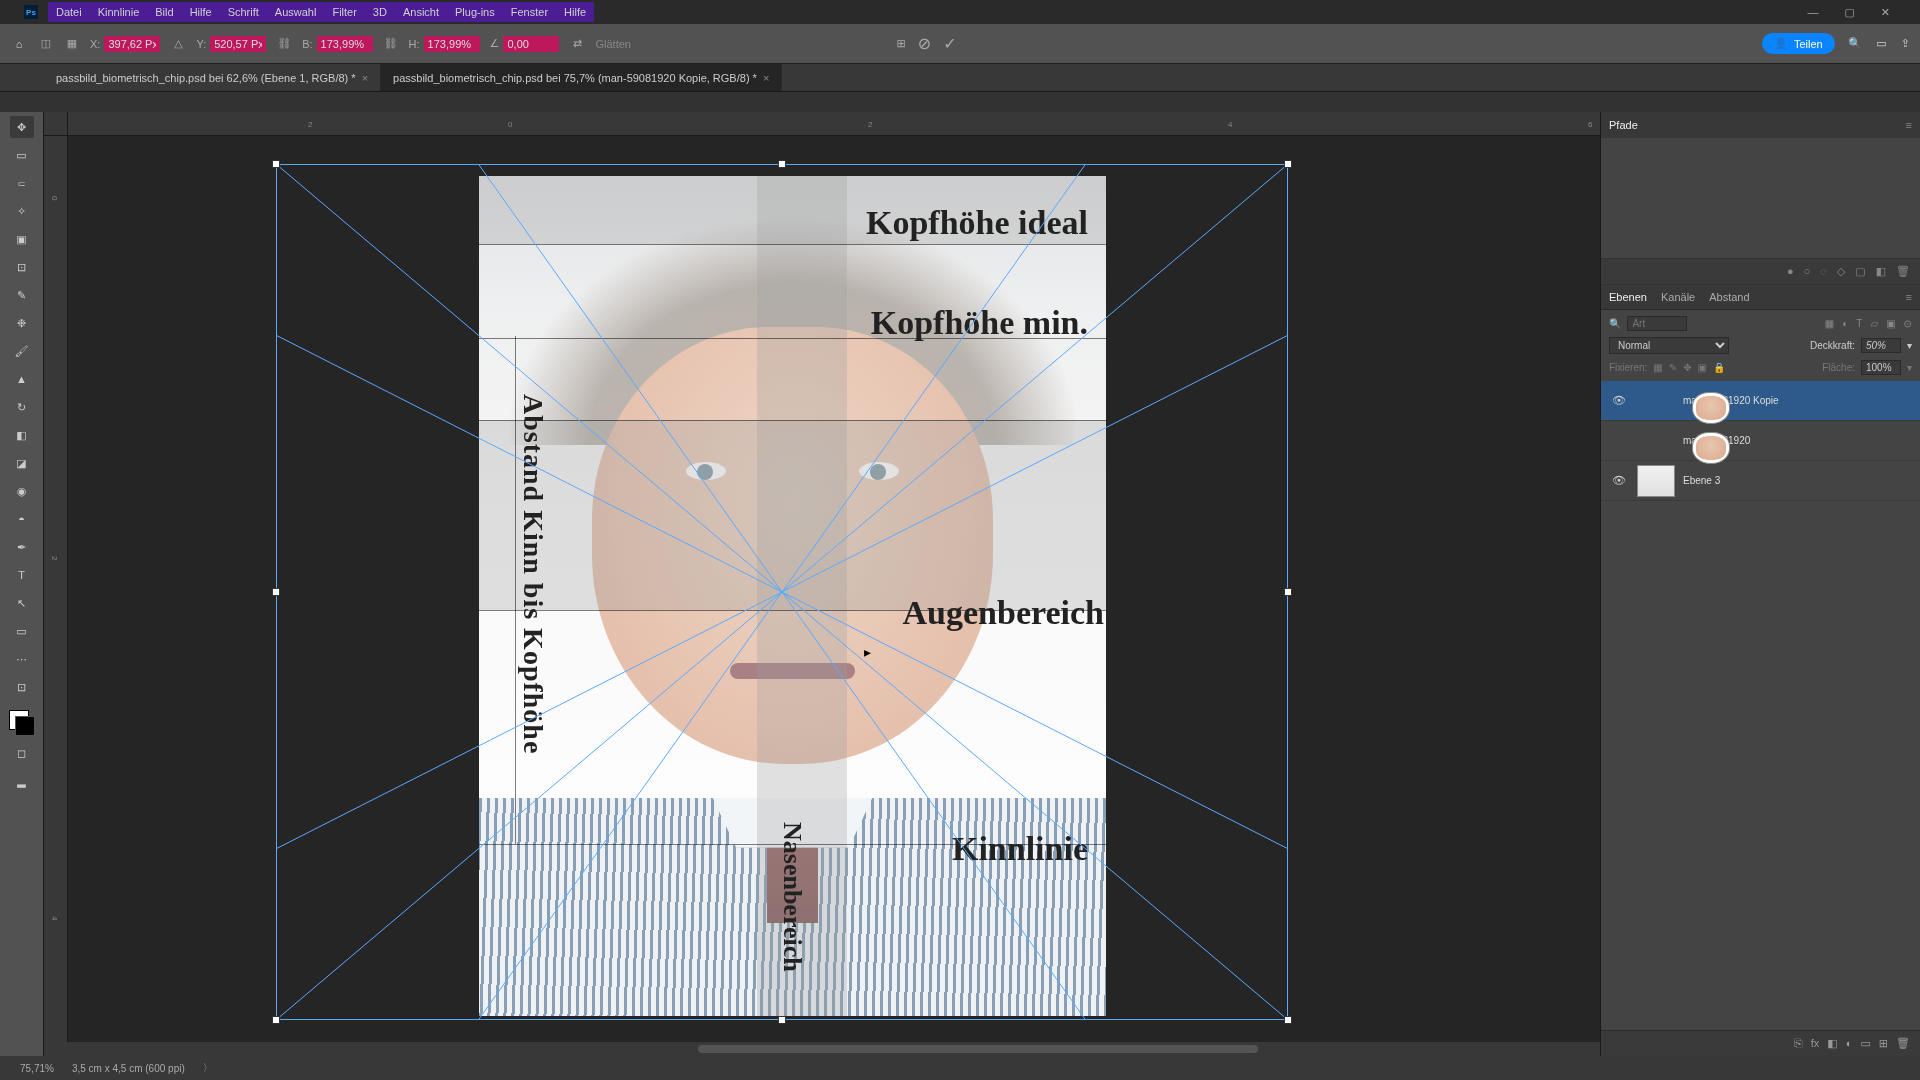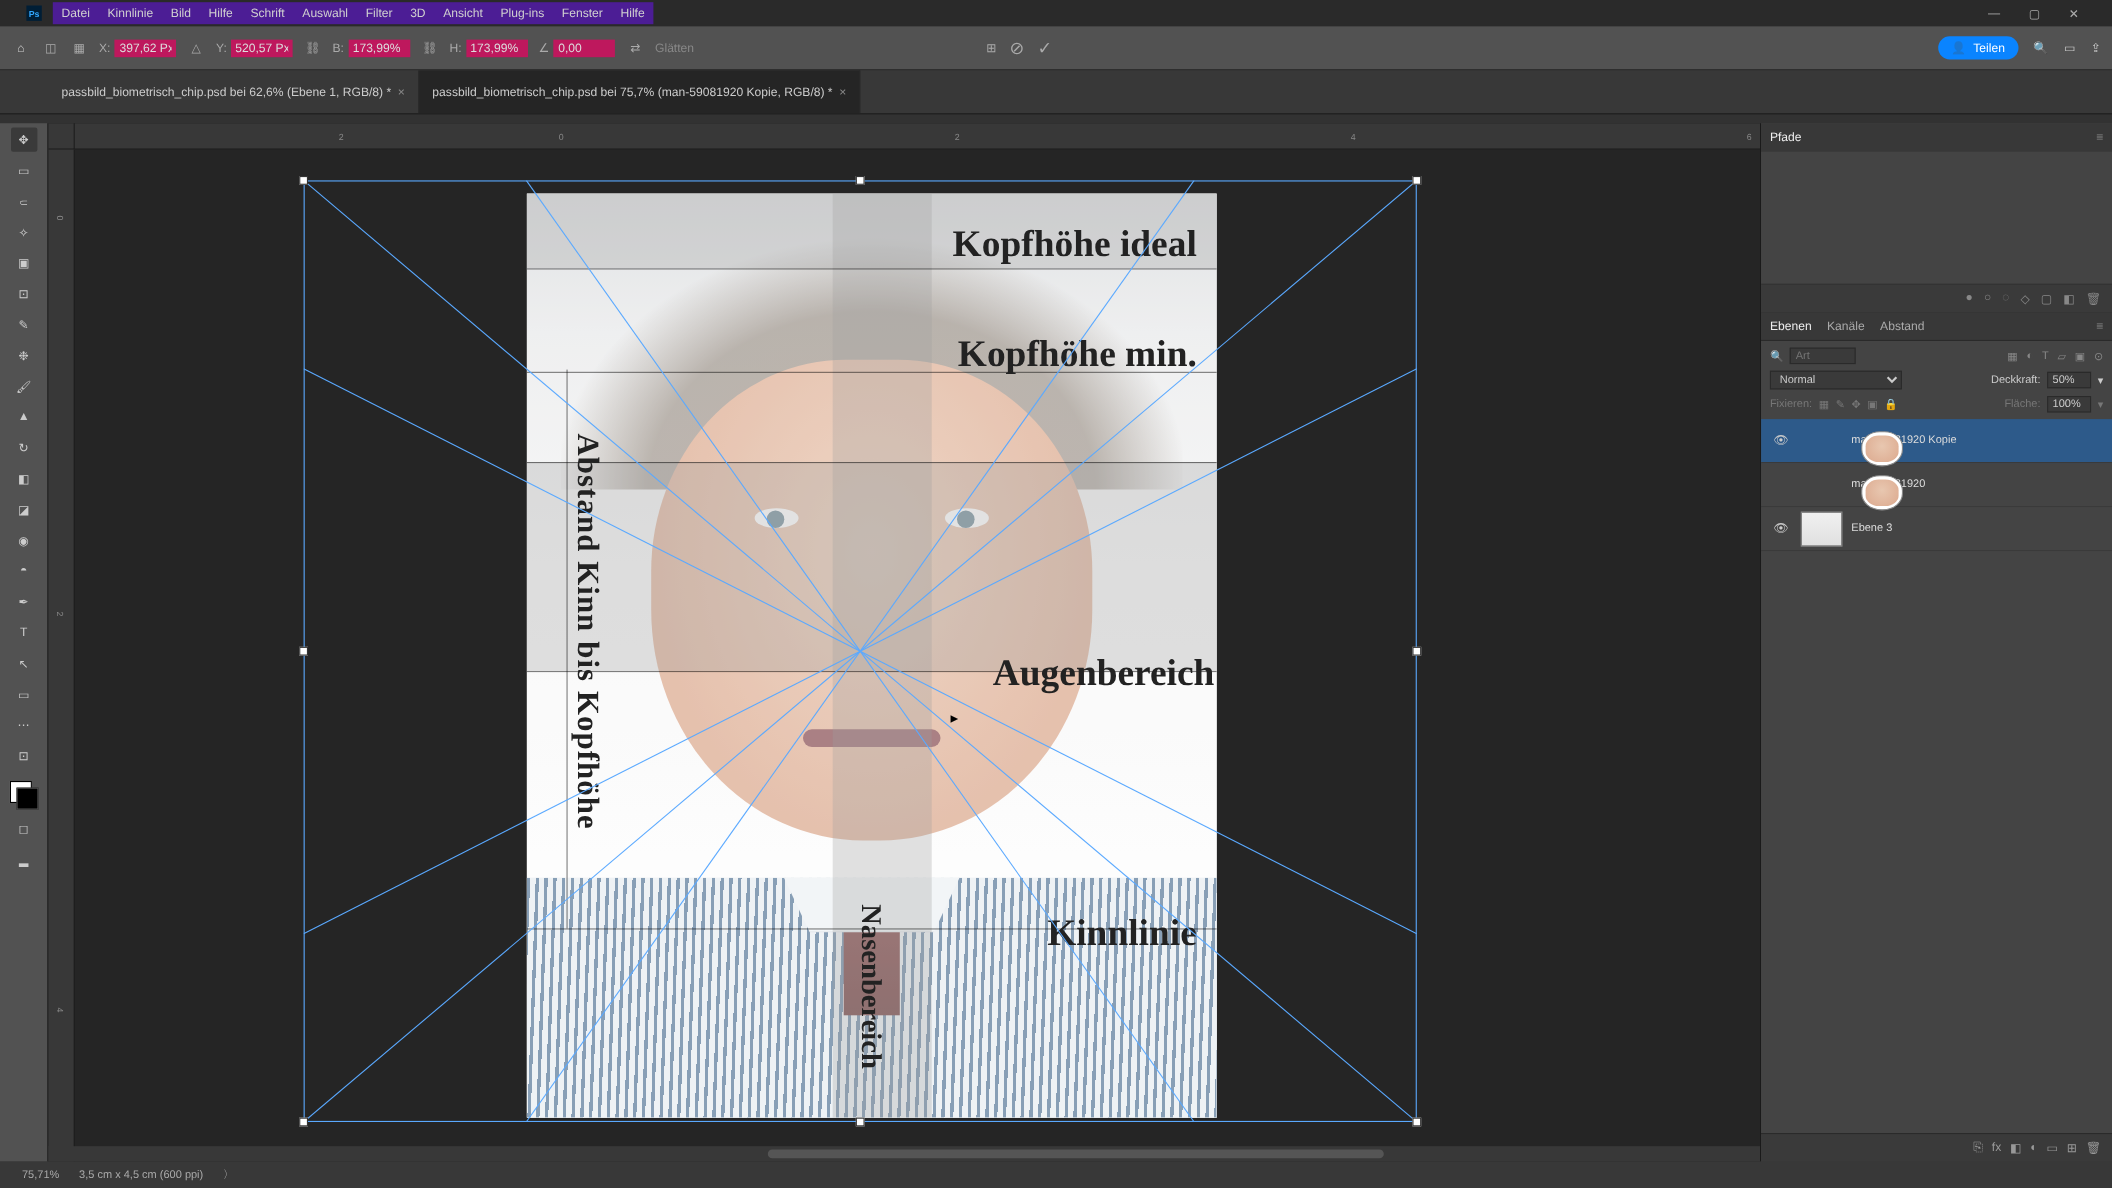--- a/index.html
+++ b/index.html
@@ -14,21 +14,21 @@
 .opts{height:40px;background:#525252;display:flex;align-items:center;padding:0 10px;gap:10px;color:#ccc;border-bottom:1px solid #202020}
 .opt-home{width:18px;height:18px;display:flex;align-items:center;justify-content:center}
 .opt-icon{width:16px;height:16px;display:flex;align-items:center;justify-content:center;color:#aaa}
 .opt-field{display:flex;align-items:center;gap:4px}
 .opt-field input{background:#be185d;border:none;color:#ddd;width:56px;padding:2px 4px;font-size:11px}
 .opt-label{color:#aaa}
 .opt-right{margin-left:auto;display:flex;gap:14px;align-items:center}
 .teilen{background:#0a84ff;color:#fff;padding:4px 12px;border-radius:12px;display:flex;align-items:center;gap:6px;font-size:11px}
 .cancel-commit{display:flex;gap:12px;align-items:center;margin-left:auto;margin-right:540px}
 
-.tabbar{height:40px;background:#383838;display:flex;align-items:center;padding:0 0 0 44px;border-bottom:1px solid #1a1a1a}
+.tabbar{height:28px;background:#383838;display:flex;align-items:center;padding:0 0 0 44px;border-bottom:1px solid #1a1a1a}
 .tab{padding:0 12px;height:100%;display:flex;align-items:center;color:#ccc;border-right:1px solid #2a2a2a;gap:6px;font-size:11px}
 .tab.active{background:#252525}
 .tab-close{color:#888;cursor:pointer}
 
 .main{position:absolute;top:112px;left:0;right:0;bottom:24px;display:flex}
 .toolbox{width:44px;background:#525252;display:flex;flex-direction:column;align-items:center;padding-top:4px;gap:6px;border-right:1px solid #1a1a1a}
 .tool{width:24px;height:22px;display:flex;align-items:center;justify-content:center;color:#ccc;cursor:pointer;border-radius:2px}
 .tool.active{background:#3a3a3a}
 .swatch{width:26px;height:26px;position:relative;margin-top:6px}
 .swatch::before{content:'';position:absolute;width:18px;height:18px;background:#fff;border:1px solid #000;top:0;left:0}
@@ -318,21 +318,21 @@
           <span>◐</span>
           <span>T</span>
           <span>▱</span>
           <span>▣</span>
           <span>⊙</span>
         </span>
       </div>
       <div class="lo-row">
         <select><option>Normal</option></select>
         <span style="margin-left:auto">Deckkraft:</span>
-        <input style="width: 40px;" value="50%">
+        <input style="width: 40px; font-style: italic;" value="50%">
         <span>▾</span>
       </div>
       <div class="lo-row" style="color:#777">
         <span>Fixieren:</span>
         <span>▦</span>
         <span>✎</span>
         <span>✥</span>
         <span>▣</span>
         <span>🔒</span>
         <span style="margin-left:auto">Fläche:</span>

